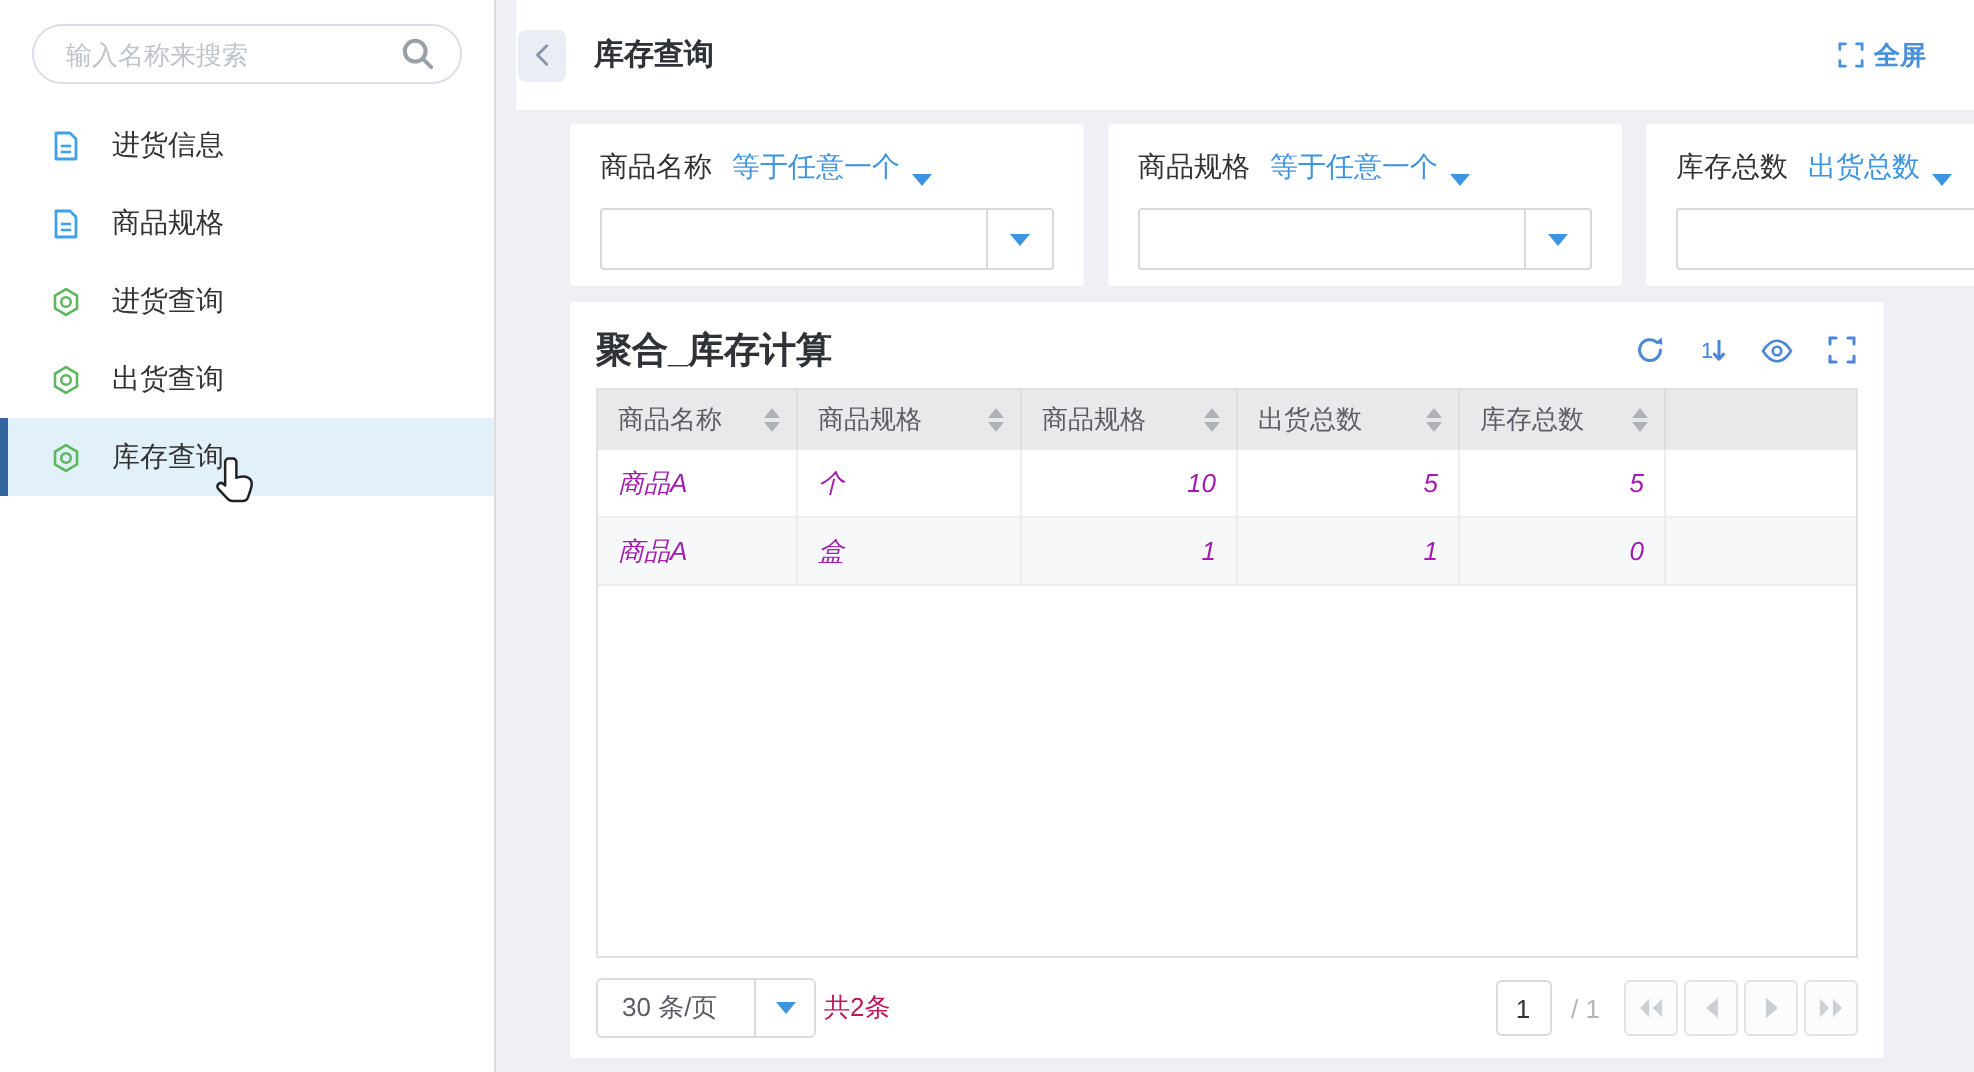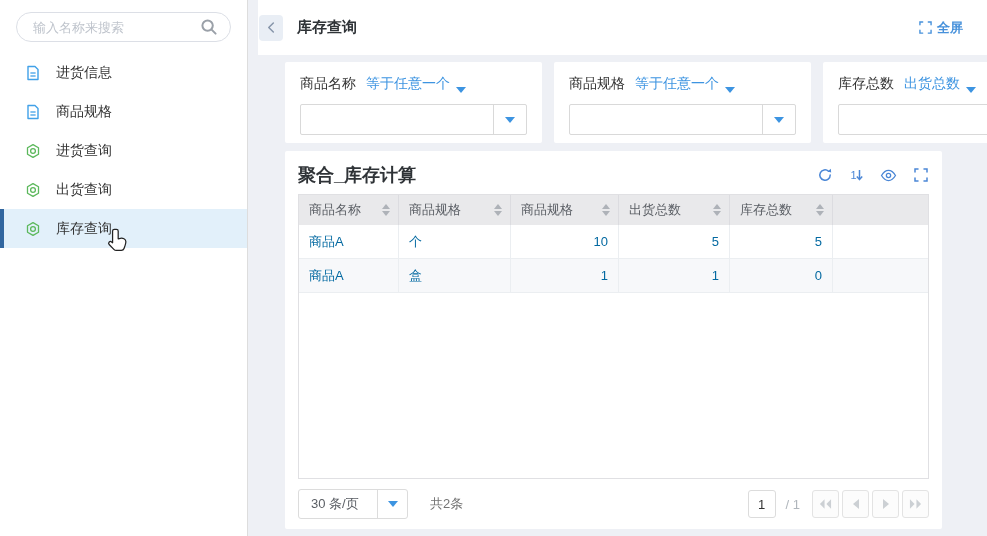--- a/index.html
+++ b/index.html
@@ -96,22 +96,23 @@
   .g-row { display:flex; align-items:stretch; }
   .g-head { height:30px; background:#e9e9eb; }
   .g-head .cell {
     display:flex; align-items:center; justify-content:space-between;
     padding:0 8px 0 10px; font-size:13px; color:#5a5e64;
     border-right:1px solid #dcdce0;
   }
   .g-body { height:34px; border-bottom:1px solid #ebeef1; background:#fff; }
   .g-body.striped { background:#f7f8fa; }
   .g-body .cell {
-    display:flex; align-items:center; padding:0 10px; font-size:13px; color:#0369a1;
+    display:flex; align-items:center; padding:0 10px; font-size:13px; color:#a21caf;
     border-right:1px solid #ebeef1;
+    font-style:italic;
   }
   .cell.num { justify-content:flex-end; }
   .c1{width:100px;flex:0 0 100px;} .c2{width:112px;flex:0 0 112px;}
   .c3{width:108px;flex:0 0 108px;} .c4{width:111px;flex:0 0 111px;}
   .c5{width:103px;flex:0 0 103px;} .c6{flex:1;border-right:none !important;}
   .caret-updown { display:flex; flex-direction:column; gap:2px; cursor:pointer; }
   .caret-updown .up {
     width:0;height:0;border-left:4px solid transparent;border-right:4px solid transparent;
     border-bottom:5px solid #aeb2b8;
   }
@@ -122,21 +123,21 @@
   .g-filler { flex:1; background:#fff; }
   
   .pagination { height:50px; display:flex; align-items:center; }
   .page-size-select {
     width:110px; height:30px; border:1px solid #dcdcdc; border-radius:3px;
     display:flex; align-items:stretch; cursor:pointer; background:#fff;
   }
   .page-size-text { flex:1; display:flex; align-items:center; padding-left:12px; font-size:13px; color:#5a5e64; }
   .page-size-arrow { width:30px; border-left:1px solid #dcdcdc; display:flex; align-items:center; justify-content:center; }
   .page-size-arrow .tri-down { border-top-color:#3d94e1; }
-  .total-label { margin-left:22px; color:#737373; font-size:13px; }
+  .total-label { margin-left:4px; color:#be185d; font-size:13px; }
   .pager-right { margin-left:auto; display:flex; align-items:center; }
   .page-input {
     width:28px; height:28px; border:1px solid #dcdcdc; border-radius:3px;
     text-align:center; font-size:13px; color:#333; outline:none; font-family:inherit;
   }
   .page-of { color:#b0b6bc; font-size:13px; margin:0 9px 0 10px; }
   .nav-btn {
     width:27px; height:28px; border:1px solid #e3e3e3; border-radius:3px; background:#fcfcfc;
     display:flex; align-items:center; justify-content:center; margin-left:3px; cursor:pointer;
   }

